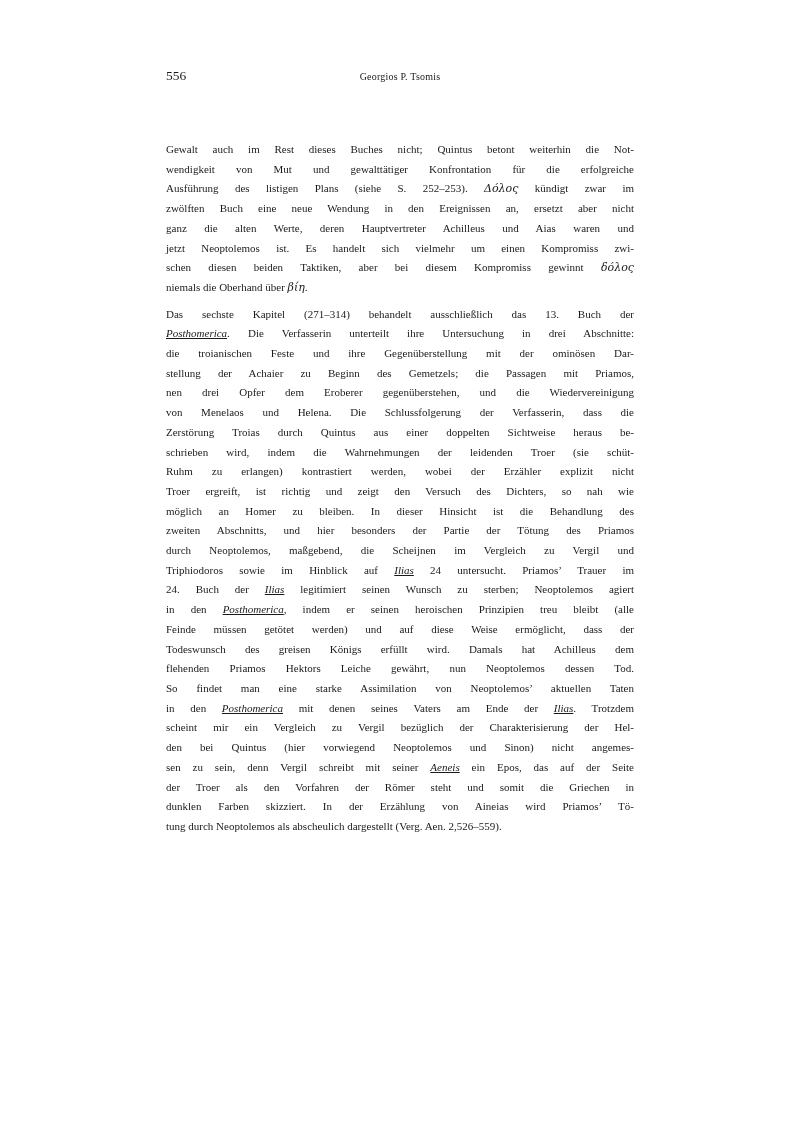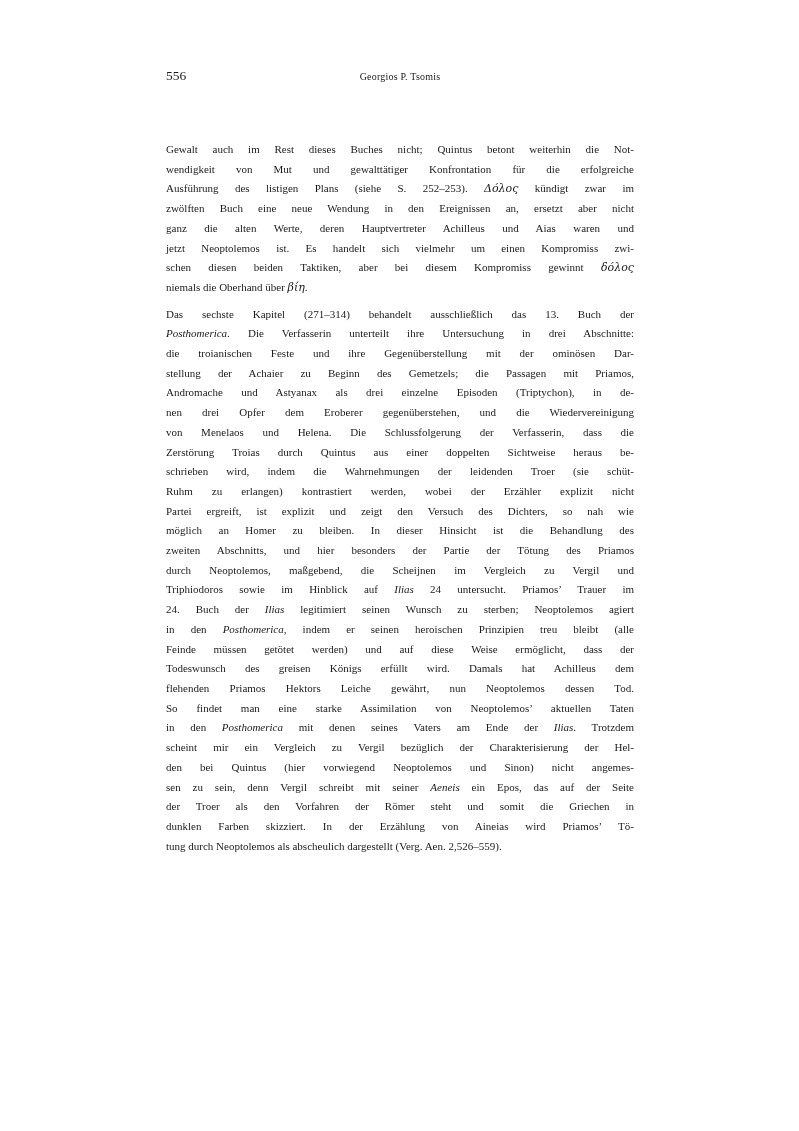--- a/index.html
+++ b/index.html
@@ -50,20 +50,21 @@
   .line {
     text-align: justify;
     text-align-last: justify;
     white-space: normal;
   }
   .line.last {
     text-align-last: left;
   }
   .seg-i {
     font-style: italic;
+    text-decoration: underline;
   }
   .seg-g {
     font-style: italic;
     font-family: "DejaVu Serif", "Liberation Serif", serif;
   }
 </style>
 </head>
 <body>
 
 <div class="page">
@@ -80,27 +81,26 @@
         <div class="line"><span>ganz die alten Werte, deren Hauptvertreter Achilleus und Aias waren und</span></div>
         <div class="line"><span>jetzt Neoptolemos ist. Es handelt sich vielmehr um einen Kompromiss zwi-</span></div>
         <div class="line"><span>schen diesen beiden Taktiken, aber bei diesem Kompromiss gewinnt </span><span class="seg-g">δόλος</span></div>
         <div class="line last"><span>niemals die Oberhand über </span><span class="seg-g">βίη</span><span>.</span></div>
       </div>
       <div class="paragraph">
         <div class="line"><span>Das sechste Kapitel (271–314) behandelt ausschließlich das 13. Buch der</span></div>
         <div class="line"><span class="seg-i">Posthomerica</span><span>. Die Verfasserin unterteilt ihre Untersuchung in drei Abschnitte:</span></div>
         <div class="line"><span>die troianischen Feste und ihre Gegenüberstellung mit der ominösen Dar-</span></div>
         <div class="line"><span>stellung der Achaier zu Beginn des Gemetzels; die Passagen mit Priamos,</span></div>
-        <div class="line"><span>Andromache und Astyanax als drei einzelne Episoden (Triptychon), in de-</span></div>
         <div class="line"><span>nen drei Opfer dem Eroberer gegenüberstehen, und die Wiedervereinigung</span></div>
         <div class="line"><span>von Menelaos und Helena. Die Schlussfolgerung der Verfasserin, dass die</span></div>
         <div class="line"><span>Zerstörung Troias durch Quintus aus einer doppelten Sichtweise heraus be-</span></div>
         <div class="line"><span>schrieben wird, indem die Wahrnehmungen der leidenden Troer (sie schüt-</span></div>
         <div class="line"><span>Ruhm zu erlangen) kontrastiert werden, wobei der Erzähler explizit nicht</span></div>
-        <div class="line"><span>Partei ergreift, ist explizit und zeigt den Versuch des Dichters, so nah wie</span></div>
+        <div class="line"><span>Troer ergreift, ist richtig und zeigt den Versuch des Dichters, so nah wie</span></div>
         <div class="line"><span>möglich an Homer zu bleiben. In dieser Hinsicht ist die Behandlung des</span></div>
         <div class="line"><span>zweiten Abschnitts, und hier besonders der Partie der Tötung des Priamos</span></div>
         <div class="line"><span>durch Neoptolemos, maßgebend, die Scheijnen im Vergleich zu Vergil und</span></div>
         <div class="line"><span>Triphiodoros sowie im Hinblick auf </span><span class="seg-i">Ilias</span><span> 24 untersucht. Priamos’ Trauer im</span></div>
         <div class="line"><span>24. Buch der </span><span class="seg-i">Ilias</span><span> legitimiert seinen Wunsch zu sterben; Neoptolemos agiert</span></div>
         <div class="line"><span>in den </span><span class="seg-i">Posthomerica</span><span>, indem er seinen heroischen Prinzipien treu bleibt (alle</span></div>
         <div class="line"><span>Feinde müssen getötet werden) und auf diese Weise ermöglicht, dass der</span></div>
         <div class="line"><span>Todeswunsch des greisen Königs erfüllt wird. Damals hat Achilleus dem</span></div>
         <div class="line"><span>flehenden Priamos Hektors Leiche gewährt, nun Neoptolemos dessen Tod.</span></div>
         <div class="line"><span>So findet man eine starke Assimilation von Neoptolemos’ aktuellen Taten</span></div>

